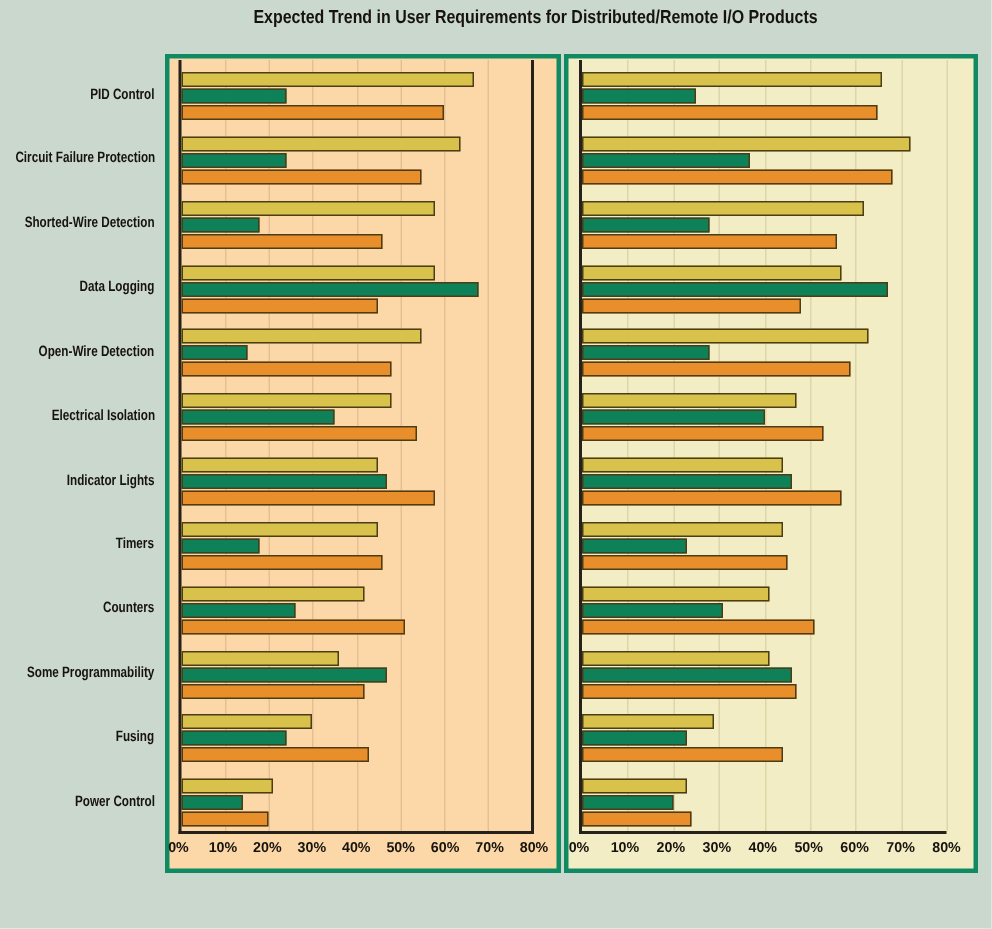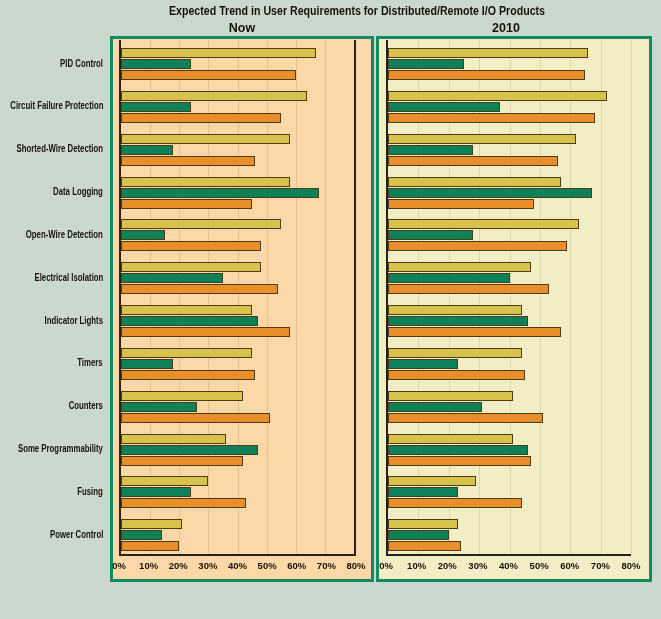--- a/index.html
+++ b/index.html
@@ -64,22 +64,20 @@
   }
   .litem{display:flex;align-items:center;gap:6px;font-size:10.5px;font-weight:bold;}
   .lswatch{width:13px;height:13px;border:1px solid #473d19;display:inline-block;}
 </style>
 </head>
 <body>
 
 <div class="page">
   <div class="title">Expected Trend in User Requirements for Distributed/Remote I/O Products</div>
 
-  <div class="ptitle pt-now">Now</div>
-  <div class="ptitle pt-2010">2010</div>
 
   <div class="cats">
       <div class="cat" style="top: 7px;">PID Control</div>
       <div class="cat" style="top: 49.8333px;">Circuit Failure Protection</div>
       <div class="cat" style="top: 92.6667px;">Shorted-Wire Detection</div>
       <div class="cat" style="top: 135.5px;">Data Logging</div>
       <div class="cat" style="top: 178.333px;">Open-Wire Detection</div>
       <div class="cat" style="top: 221.167px;">Electrical Isolation</div>
       <div class="cat" style="top: 264px;">Indicator Lights</div>
       <div class="cat" style="top: 306.833px;">Timers</div>

